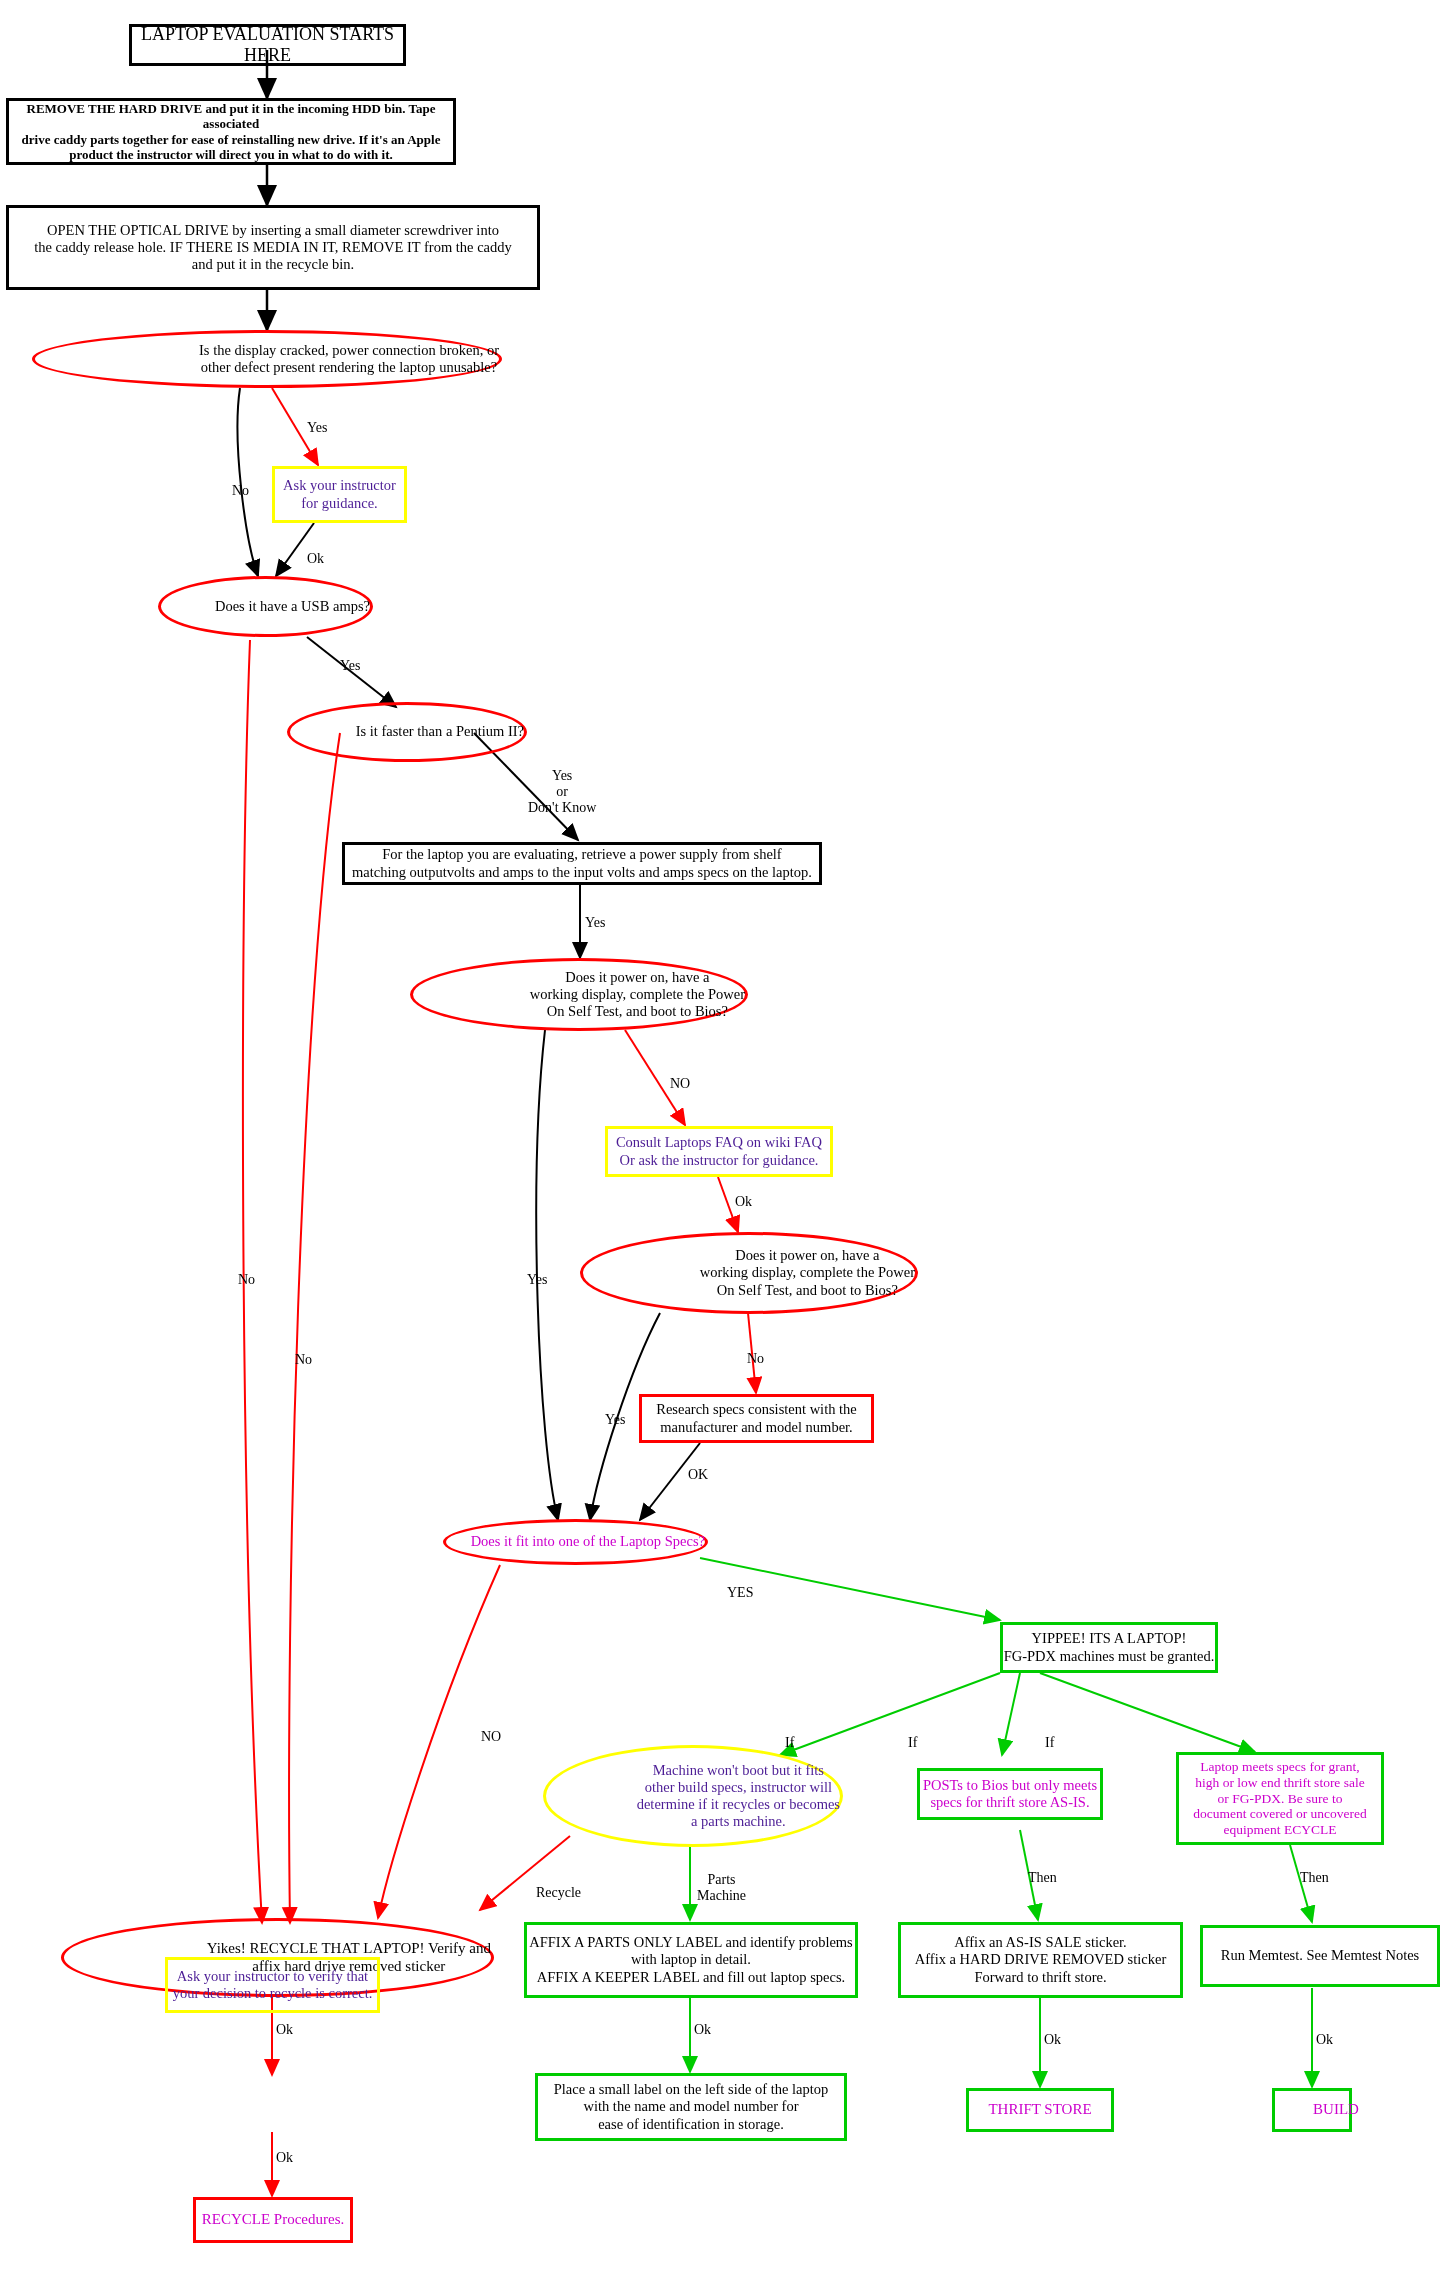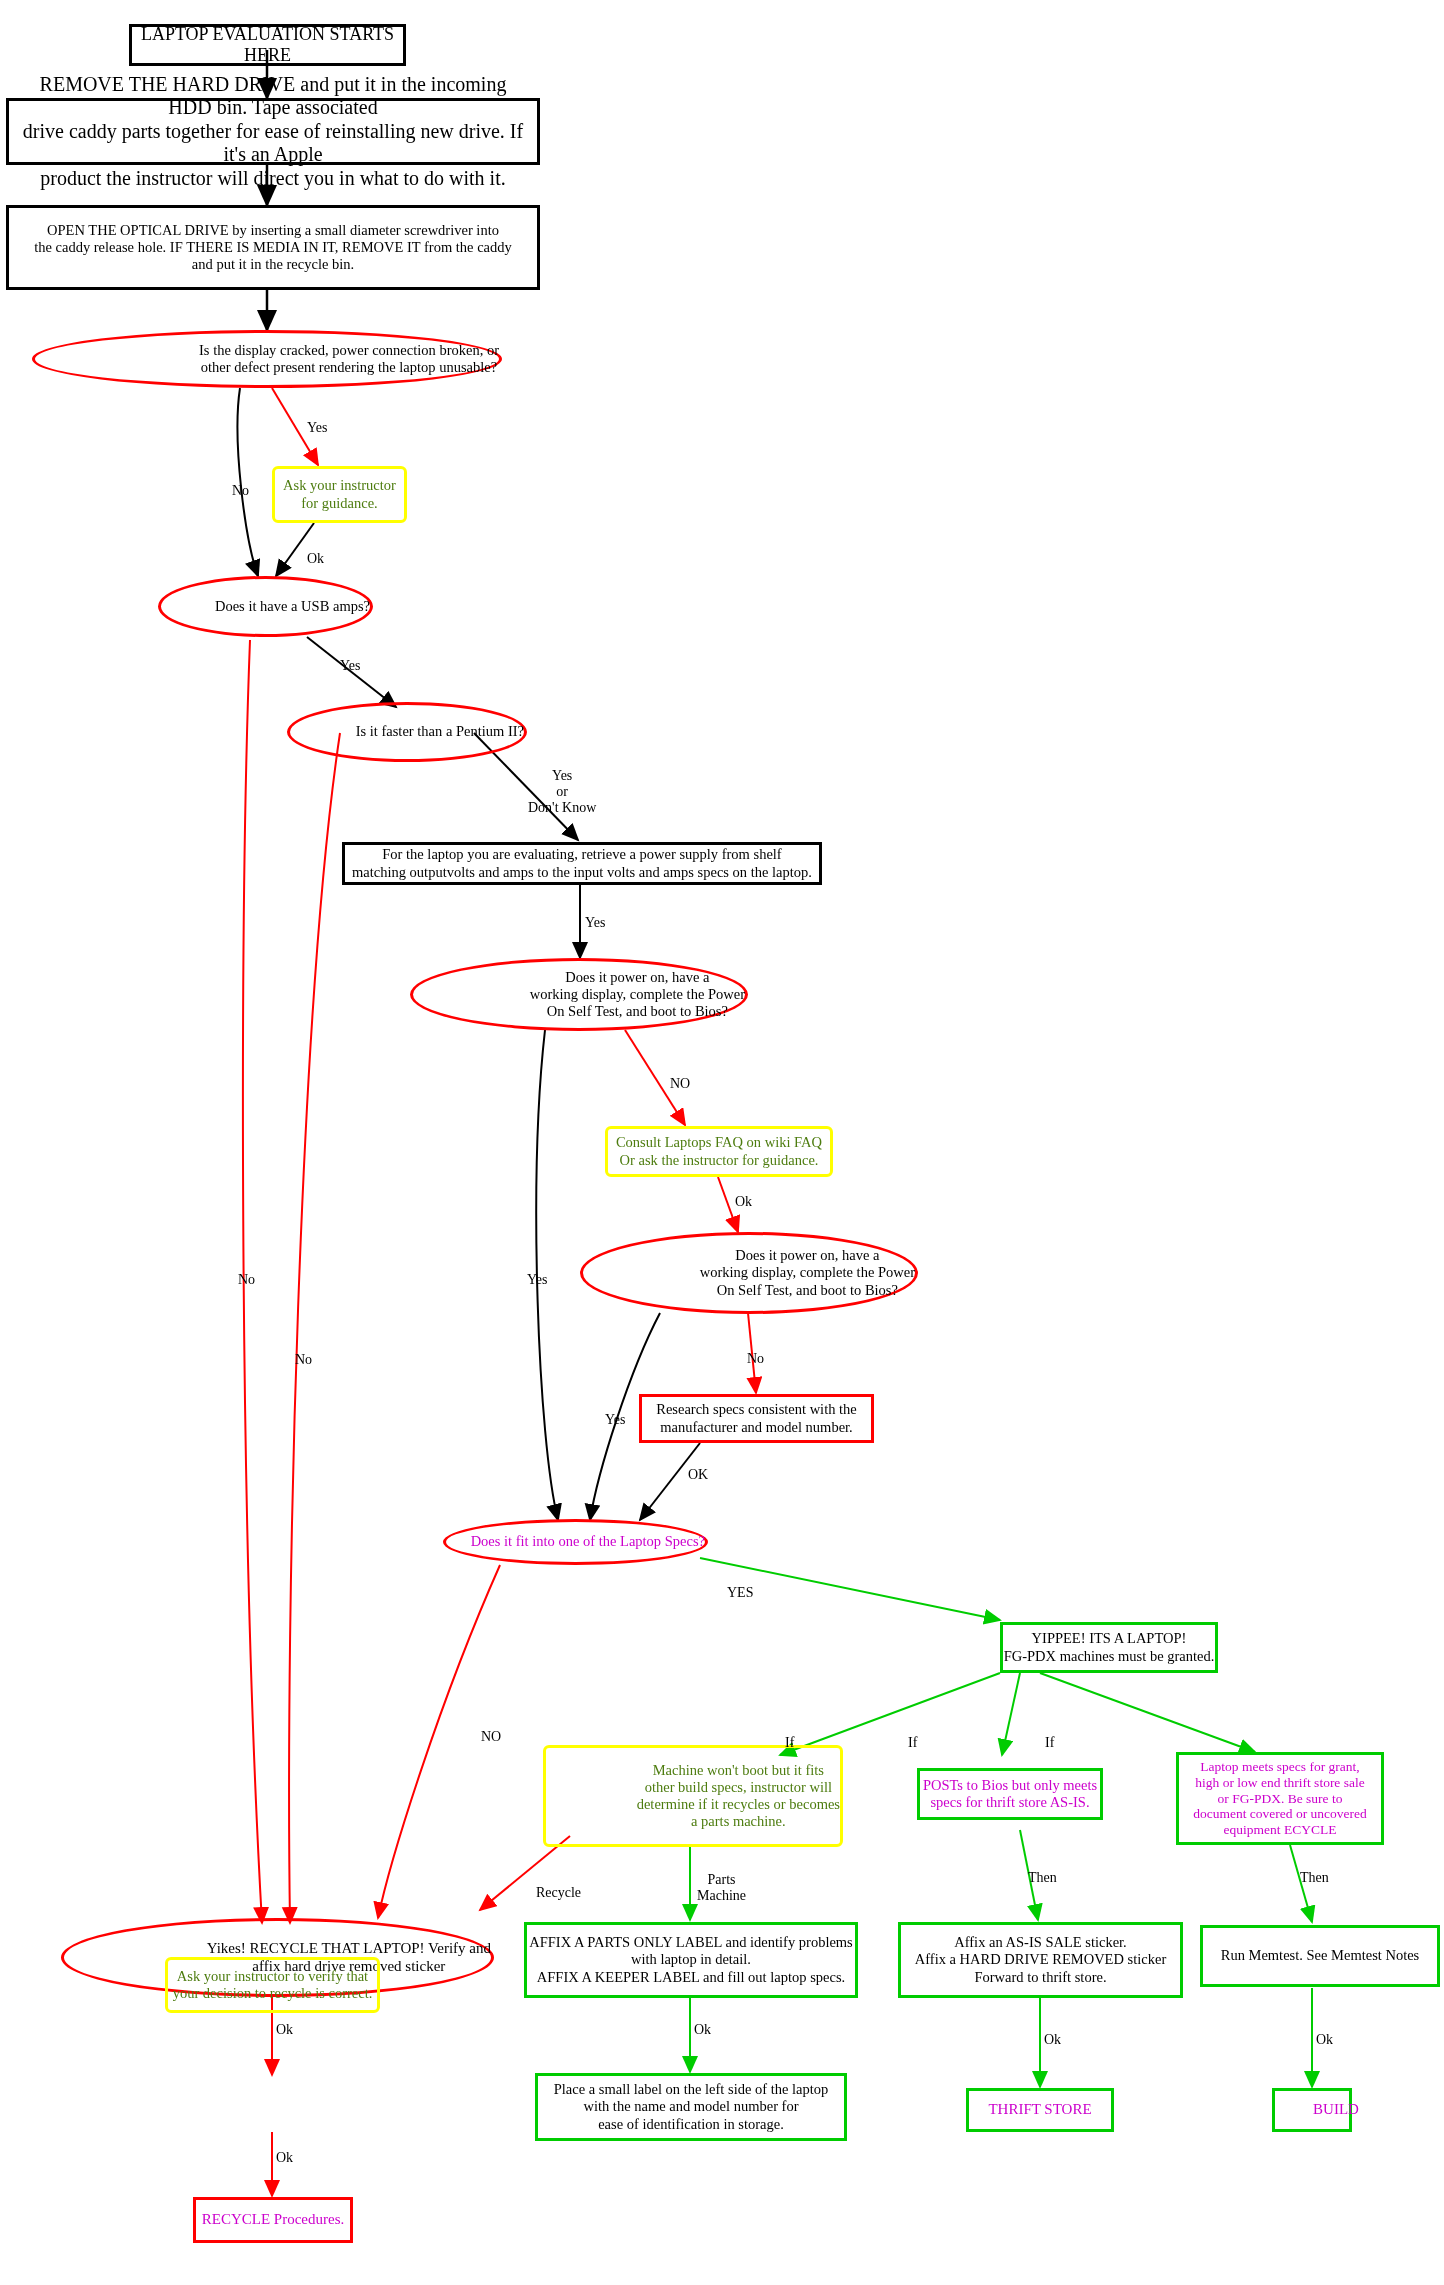--- a/index.html
+++ b/index.html
@@ -39,21 +39,21 @@
     border-style: solid;
   }
   .oval {
     border-style: solid;
     border-radius: 50%;
     justify-content: flex-end;
   }
   
   .b-black { border-color: #000000; border-width: 3px; color: #000000; }
   .b-red   { border-color: #ff0000; border-width: 3px; color: #000000; }
-  .b-yellow{ border-color: #ffff00; border-width: 3px; color: #4d7c0f; border-radius: 6px; }
+  .b-yellow{ border-color: #ffff00; border-width: 3px; color: #4c1d95; }
   .b-green { border-color: #00cc00; border-width: 3px; color: #000000; }
   .t-magenta { color: #cc00cc; }
 
   .elabel {
     position: absolute;
     font-size: 14px;
     color: #000000;
     white-space: pre-line;
     text-align: center;
     line-height: 1.15;
@@ -137,21 +137,21 @@
 
     <path d="M1040,1998 L1040,2087" stroke="#00cc00" stroke-width="2" fill="none" marker-end="url(#ah-green)"></path>
 
     <path d="M1312,1988 L1312,2087" stroke="#00cc00" stroke-width="2" fill="none" marker-end="url(#ah-green)"></path>
   </svg>
 
   <div class="node box b-black" style="left:129px; top:24px; width:277px; height:42px; font-size:18px;">
     <span>LAPTOP EVALUATION STARTS HERE</span>
   </div>
 
-  <div class="node box b-black" style="left:6px; top:98px; width:534px; height:67px; font-size:20px; padding:4px 8px;">
+  <div class="node box b-black" style="left:6px; top:98px; width:450px; height:67px; font-size:13px; padding:4px 8px;font-weight:bold;">
     <span>REMOVE THE HARD DRIVE and put it in the incoming HDD bin. Tape associated
 drive caddy  parts together for ease of reinstalling new drive. If it's an Apple
 product the instructor will direct you in what to do with it.</span>
   </div>
 
   <div class="node box b-black" style="left:6px; top:205px; width:534px; height:85px; font-size:14.5px; padding:4px 8px;">
     <span>OPEN THE OPTICAL DRIVE by inserting a small diameter screwdriver into
 the caddy release hole. IF THERE IS MEDIA IN IT, REMOVE IT from the caddy
 and put it in the recycle bin.</span>
   </div>

